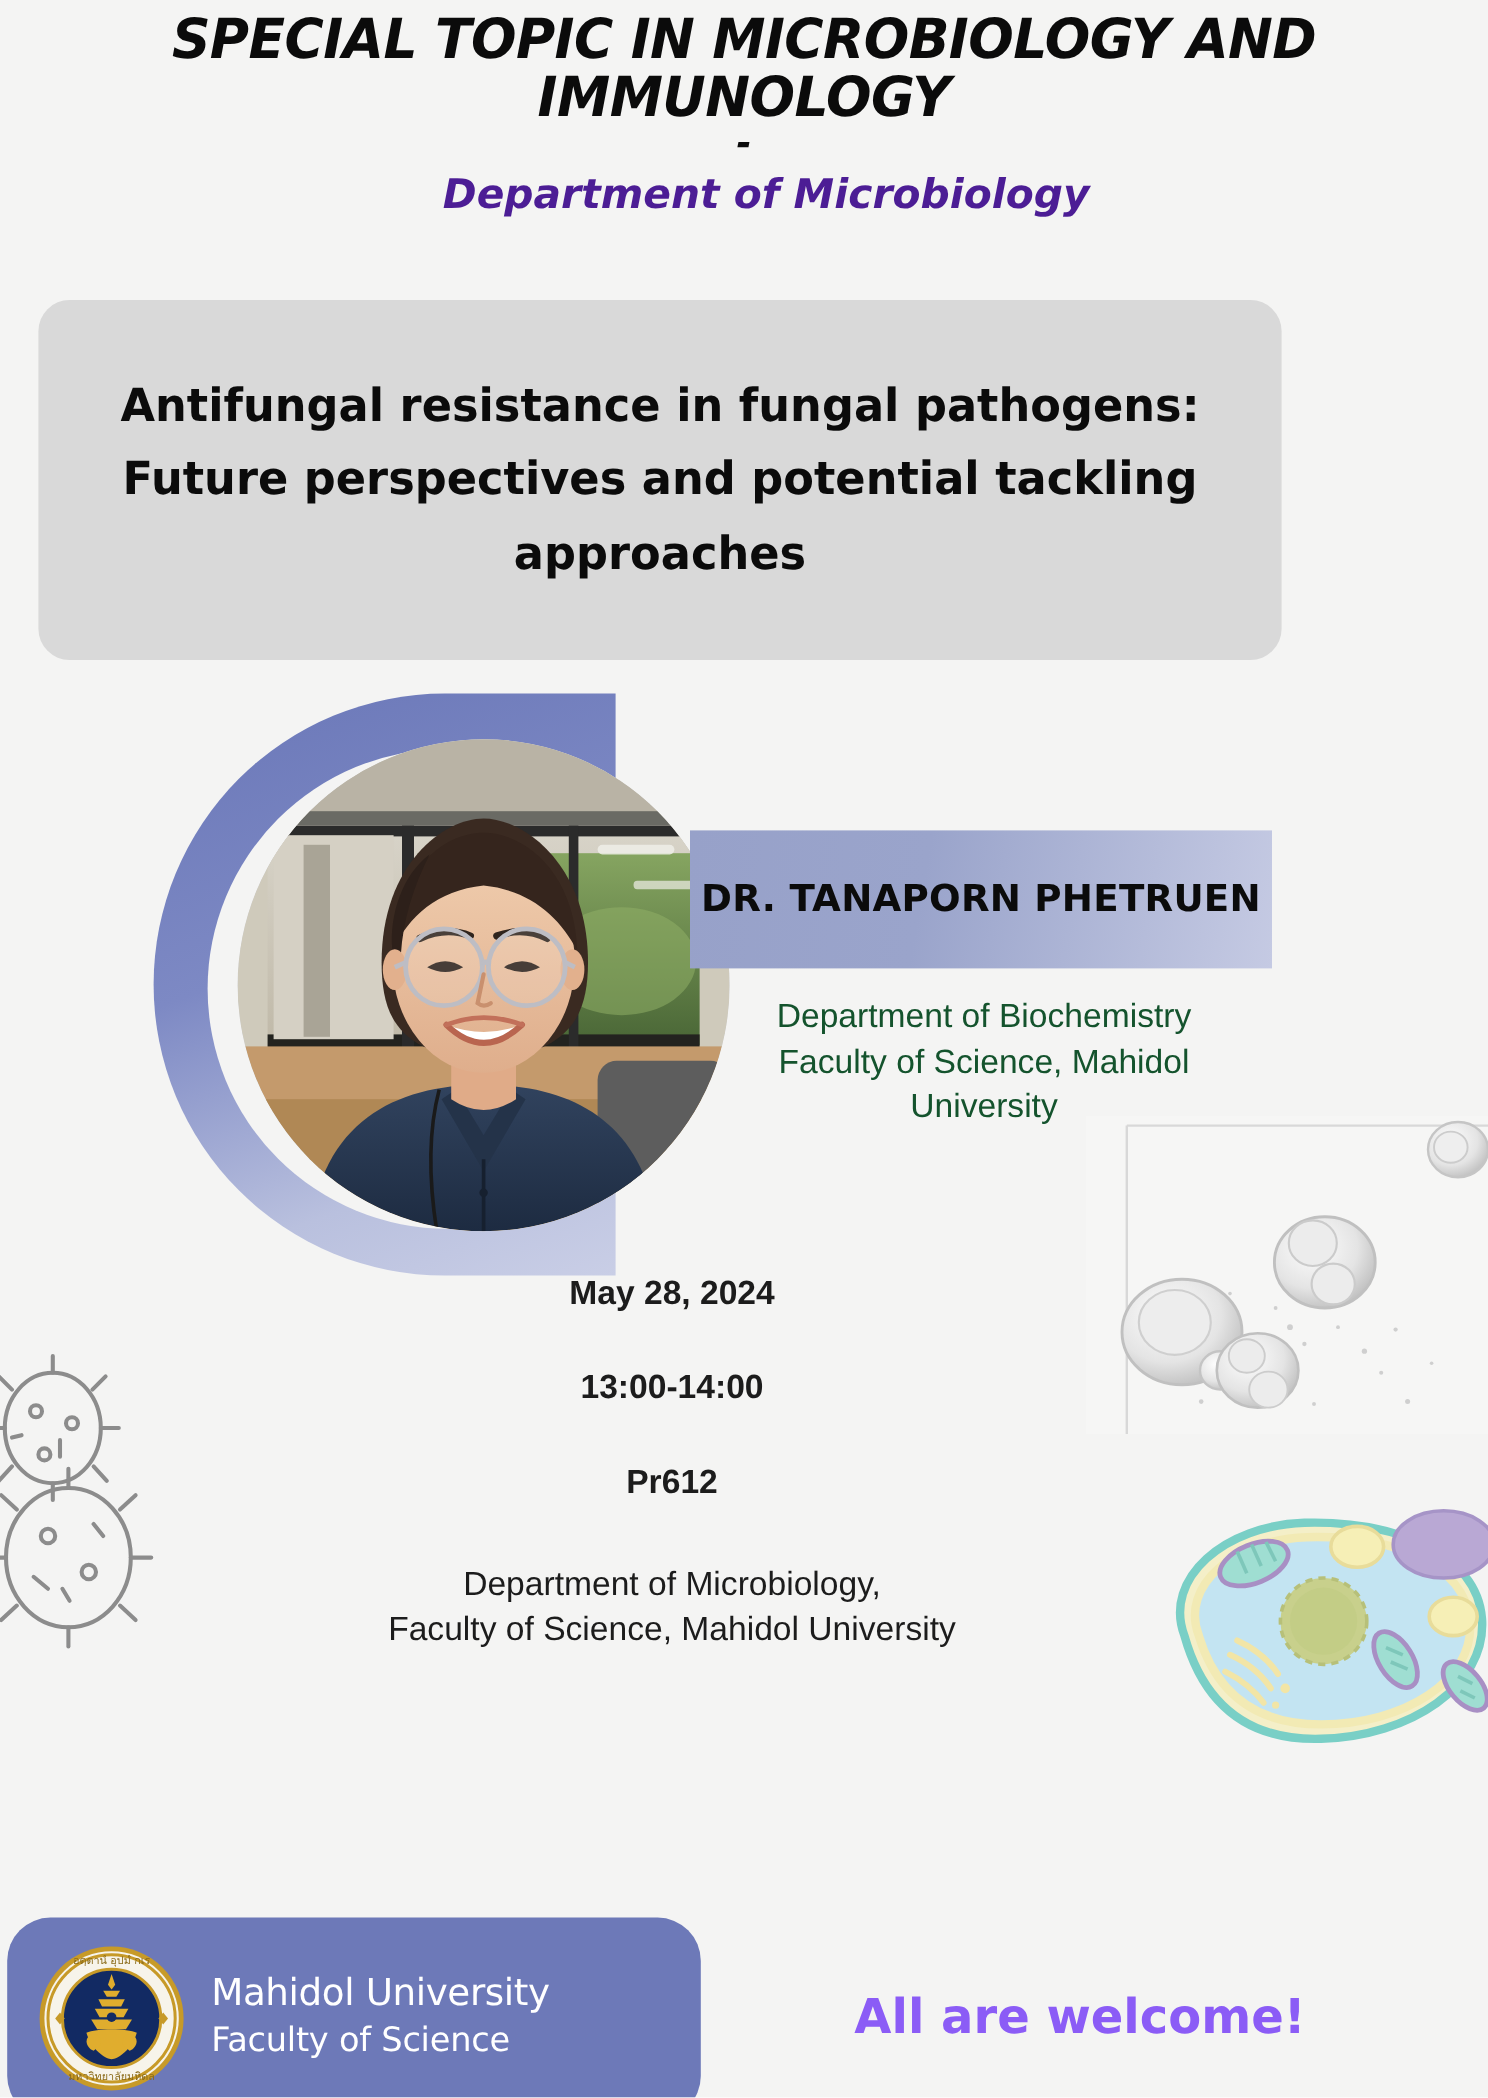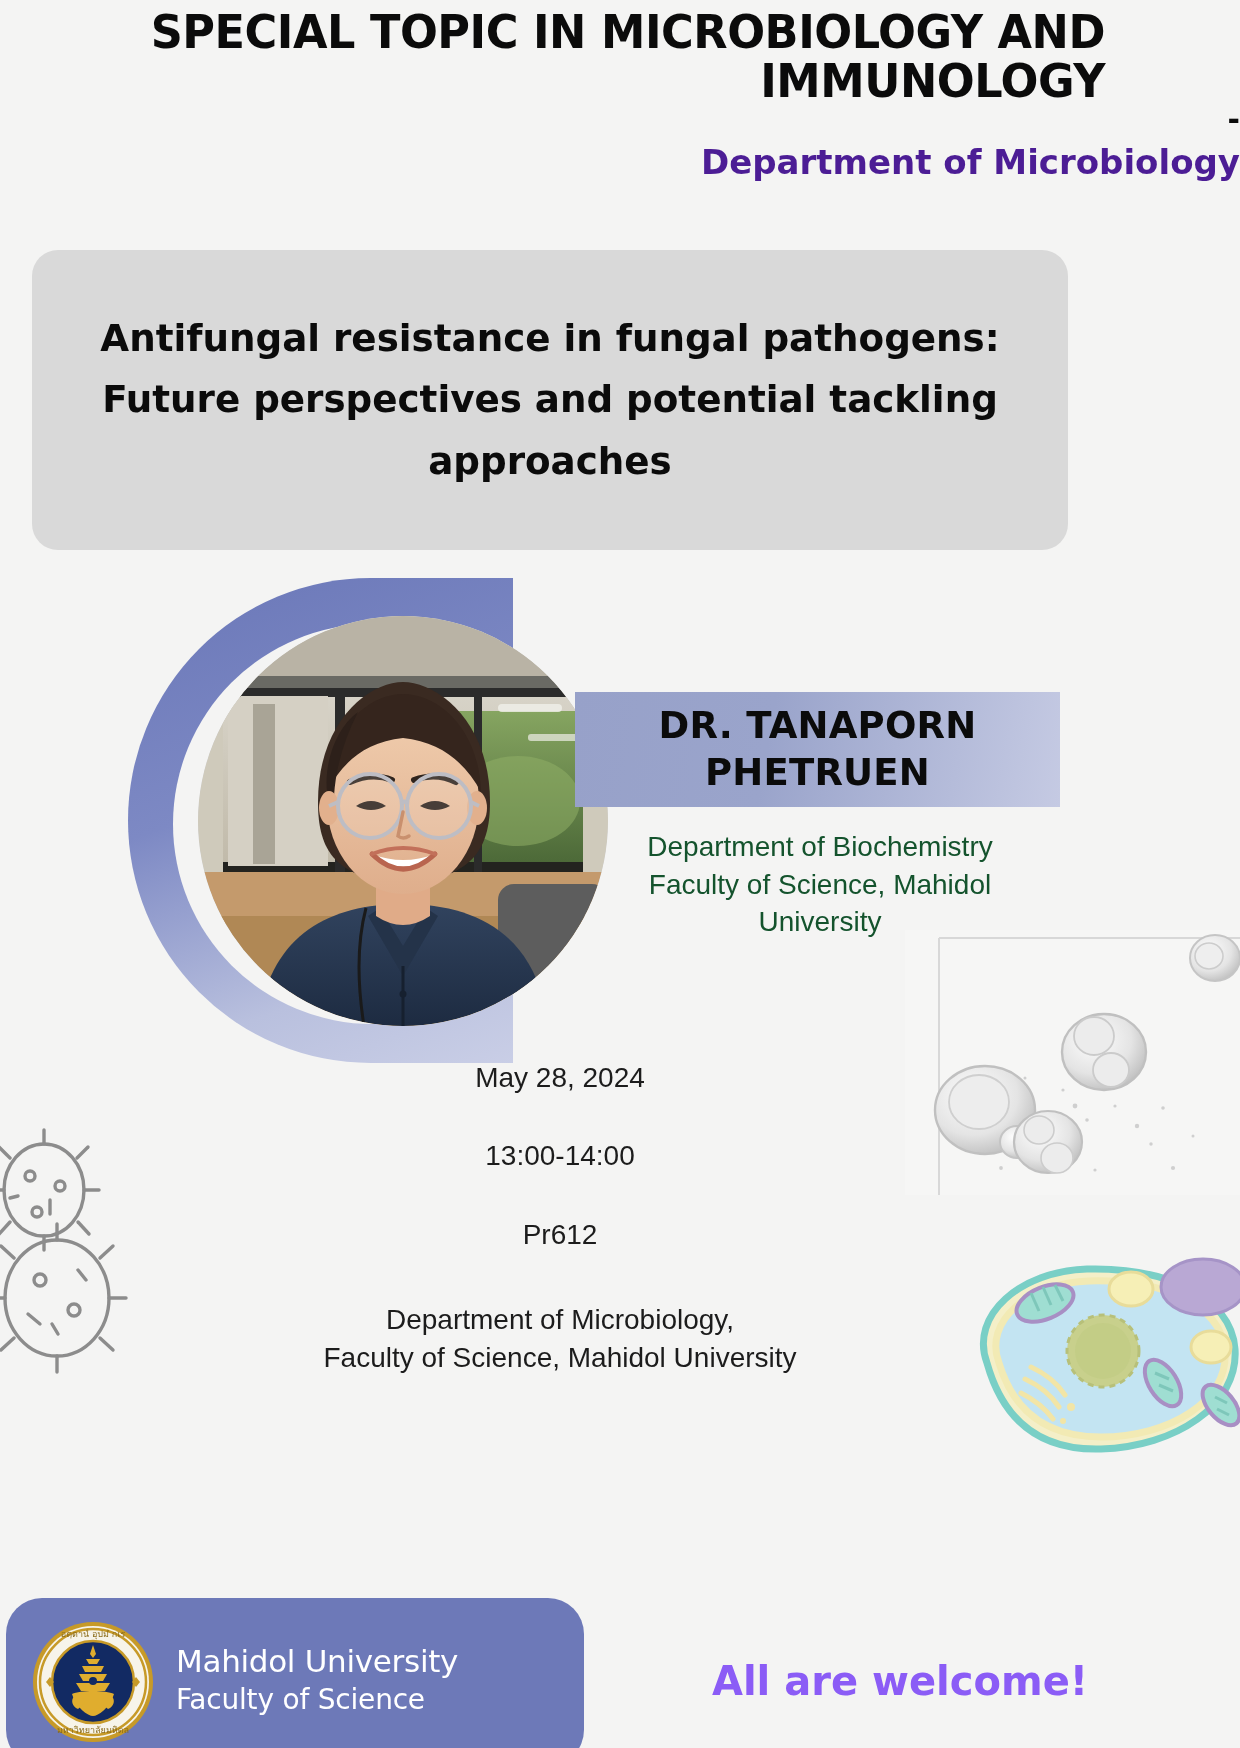--- a/index.html
+++ b/index.html
@@ -15,21 +15,22 @@
     overflow: hidden;
     font-family: "Liberation Sans", sans-serif;
   }
 
   
   .header {
     position: absolute;
     top: 8px;
     left: 0;
     width: 1240px;
-    text-align: right;
+    text-align: center;
+    font-style: italic;
   }
   .header-title {
     font-family: "DejaVu Sans", sans-serif;
     font-weight: bold;
     font-size: 46px;
     line-height: 1.06;
     letter-spacing: -0.5px;
     color: #0b0b0b;
     margin: 0 auto;
     width: 1000px;
@@ -126,21 +127,21 @@
     width: 485px;
     height: 115px;
     background: linear-gradient(100deg, #97a1c9 0%, #9aa4cb 40%, #b5bcda 78%, #c5cae3 100%);
     display: flex;
     align-items: center;
     justify-content: center;
   }
   .speaker-name {
     font-family: "DejaVu Sans", sans-serif;
     font-weight: bold;
-    font-size: 37px;
+    font-size: 31px;
     line-height: 1.25;
     color: #0b0b0b;
     text-align: center;
     letter-spacing: 0.2px;
   }
   .speaker-affil {
     position: absolute;
     left: 600px;
     top: 828px;
     width: 440px;
@@ -153,21 +154,21 @@
   
   .details {
     position: absolute;
     left: 280px;
     top: 1060px;
     width: 560px;
     text-align: center;
     color: #1c1c1c;
     font-size: 28px;
   }
-  .details .line { line-height: 1.3; }
+  .details .line { line-height: 1.3; font-weight: bold; }
   .d-date  { margin-top: 0px; }
   .d-time  { margin-top: 42px; }
   .d-room  { margin-top: 42px; }
   .d-host  { margin-top: 48px; line-height: 1.36; }
 
   
   .logo-pill {
     position: absolute;
     left: 6px;
     top: 1598px;

